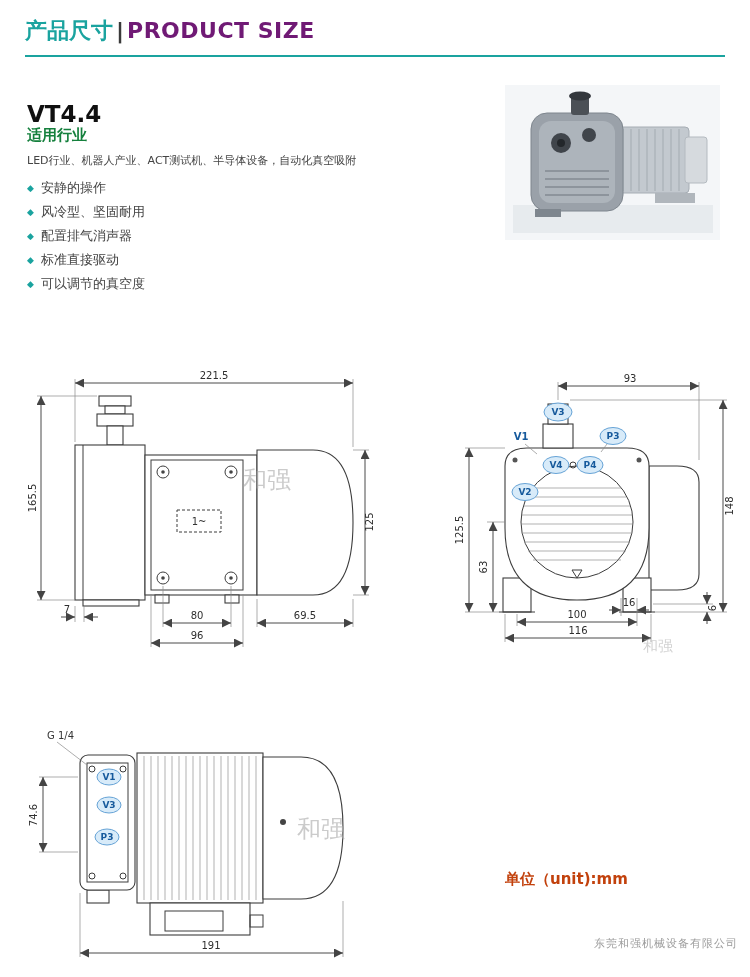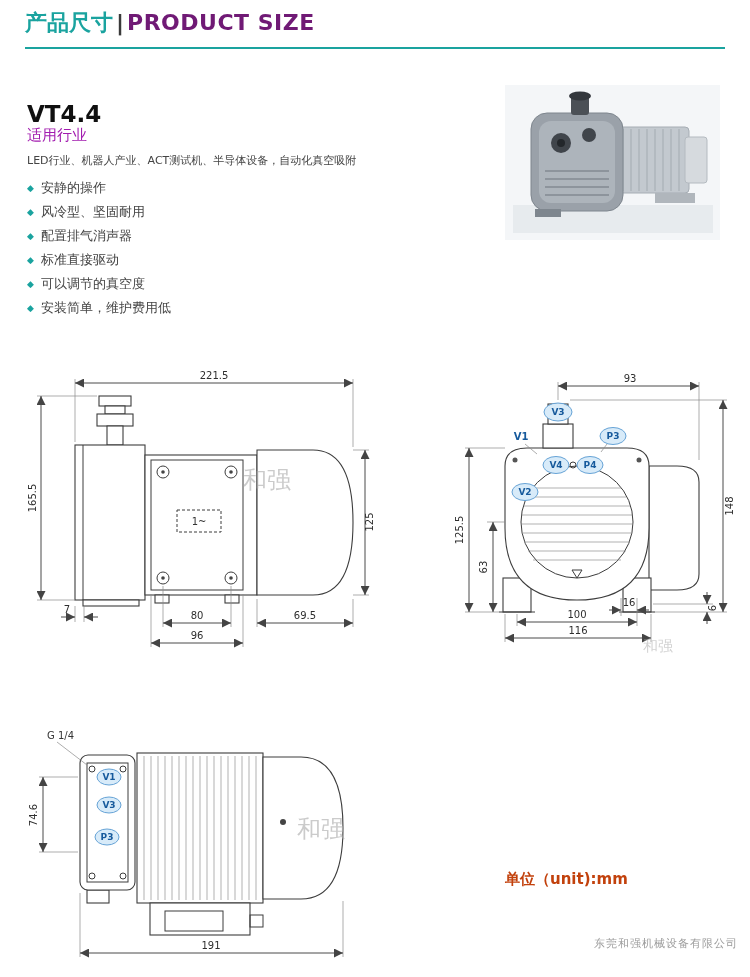--- a/index.html
+++ b/index.html
@@ -1,28 +1,28 @@
 <!DOCTYPE html>
 <html><head>
 <meta charset="utf-8">
 <style>
   html,body{margin:0;padding:0;background:#fff;}
   .page{position:relative;width:750px;height:977px;background:#ffffff;overflow:hidden;
         font-family:"DejaVu Sans","Liberation Sans",sans-serif;color:#333;}
   
-  .header{position:absolute;left:25px;top:8px;right:25px;}
+  .header{position:absolute;left:25px;top:16px;right:25px;}
   .header h1{margin:0;font-size:22px;line-height:30px;display:flex;align-items:baseline;}
   .title-cn{color:#1aa39f;font-weight:bold;}
   .title-div{color:#3a3a3a;font-weight:bold;margin:0 3px;}
   .title-en{color:#701a75;font-weight:600;letter-spacing:.5px;}
   .header-rule{margin-top:9px;height:2px;background:#1aa39f;}
   
   .model{position:absolute;left:27px;top:82px;font-size:23px;font-weight:bold;color:#101010;text-align:right;}
   .industries{position:absolute;left:27px;top:126px;width:470px;}
-  .industries h3{margin:0 0 7px 0;font-size:15px;color:#a21caf;font-weight:normal;}
+  .industries h3{margin:0 0 7px 0;font-size:15px;color:#15803d;font-weight:bold;}
   .industries p{margin:0 0 10px 0;font-size:11px;color:#444;line-height:18px;}
   .feat-list{list-style:none;margin:0;padding:0;}
   .feat{font-size:13px;color:#444;margin:0 0 8px 0;line-height:16px;}
   .diamond{color:#1aa39f;font-size:9px;margin-right:7px;vertical-align:1px;}
   
   .photo{position:absolute;left:505px;top:85px;width:215px;height:155px;}
   
   .drawings{position:absolute;left:0;top:368px;width:750px;height:609px;}
   .svg-side{position:absolute;left:25px;top:2px;}
   .svg-front{position:absolute;left:455px;top:2px;}
@@ -61,21 +61,20 @@
 
   <div class="industries">
     <h3>适用行业</h3>
     <p>LED行业、机器人产业、ACT测试机、半导体设备，自动化真空吸附</p>
     <ul class="feat-list">
       <li class="feat"><span class="diamond">◆</span><span>安静的操作</span></li>
       <li class="feat"><span class="diamond">◆</span><span>风冷型、坚固耐用</span></li>
       <li class="feat"><span class="diamond">◆</span><span>配置排气消声器</span></li>
       <li class="feat"><span class="diamond">◆</span><span>标准直接驱动</span></li>
       <li class="feat"><span class="diamond">◆</span><span>可以调节的真空度</span></li>
-      <li class="feat"><span class="diamond">◆</span><span>安装简单，维护费用低</span></li>
     </ul>
   </div>
 
   <div class="photo">
     <svg width="215" height="155" viewBox="0 0 215 155">
       <rect x="0" y="0" width="215" height="155" fill="#f4f6f8"></rect>
       <rect x="8" y="120" width="200" height="28" fill="#e7ebee"></rect>
       <rect x="112" y="42" width="72" height="66" rx="4" fill="#c3c9cf" stroke="#a6adb4"></rect>
       <path d="M118,44 V106 M126,44 V106 M134,44 V106 M142,44 V106 M150,44 V106 M158,44 V106 M166,44 V106 M174,44 V106" stroke="#aeb5bc" stroke-width="1.5"></path>
       <rect x="180" y="52" width="22" height="46" rx="3" fill="#d6dade" stroke="#b4bac0"></rect>

